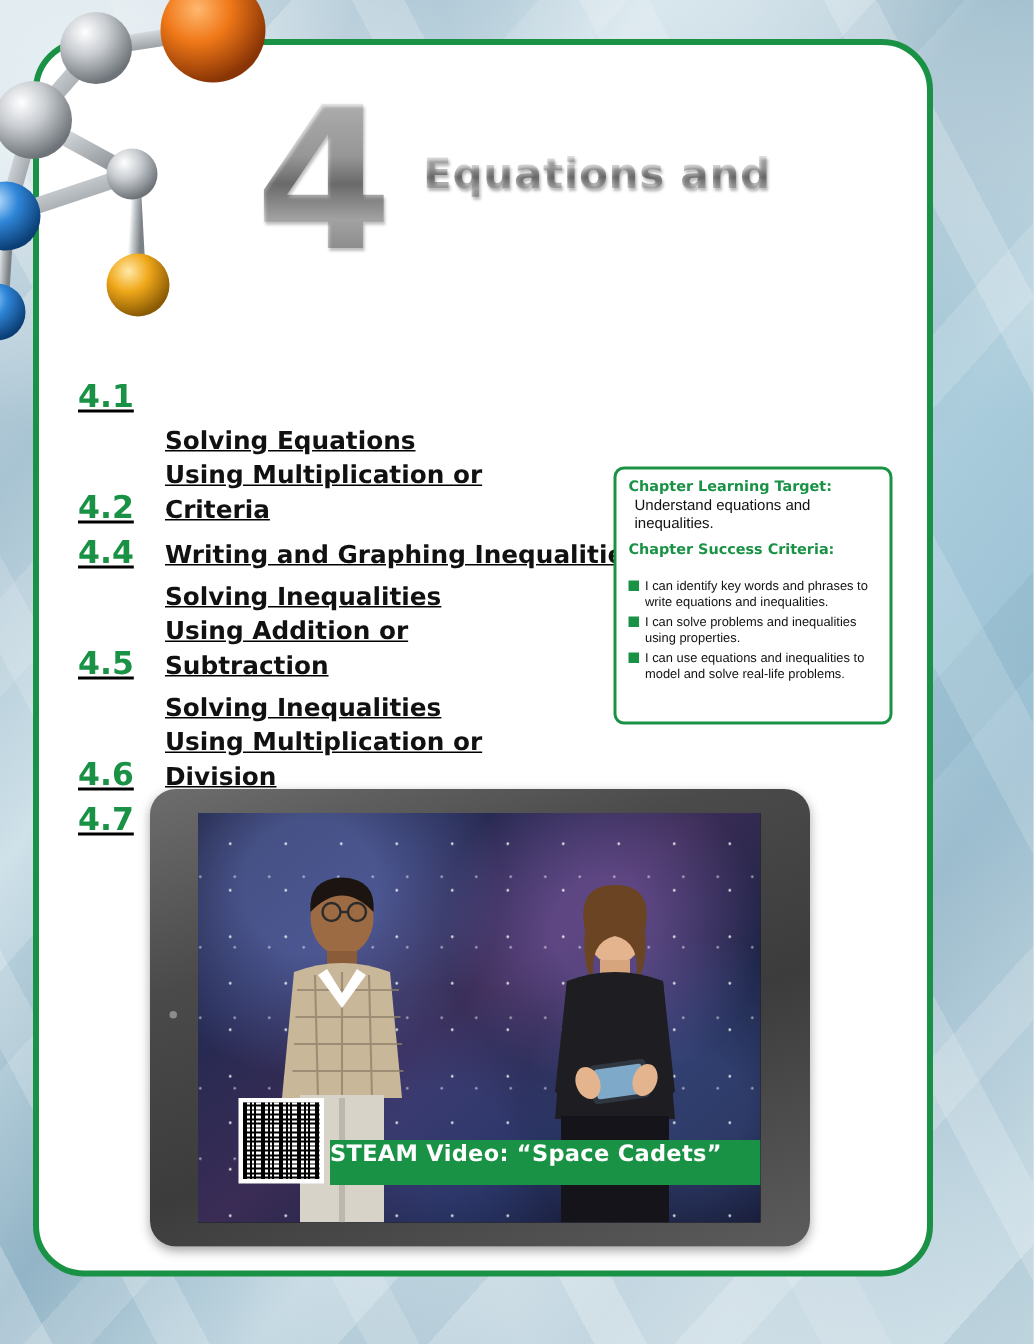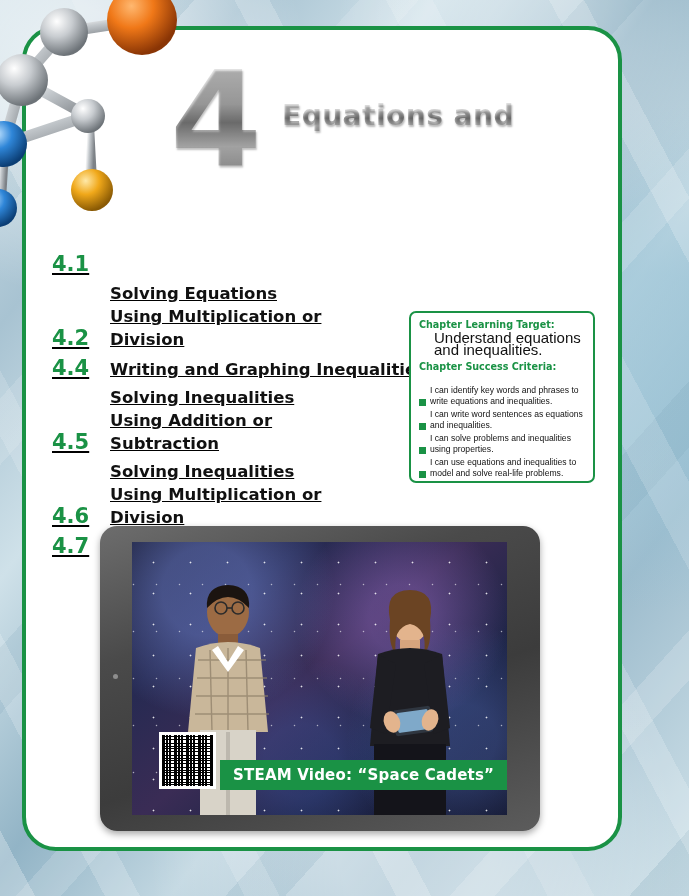--- a/index.html
+++ b/index.html
@@ -152,35 +152,35 @@
   }
   .target-heading {
     color: #1a9245;
     font-family: "DejaVu Sans", sans-serif;
     font-weight: bold;
     font-size: 9.6px;
     line-height: 12px;
   }
   .target-text {
     color: #111;
-    font-size: 15px;
+    font-size: 10px;
     line-height: 11.5px;
-    margin: 1px 0 6px 15px;
+    margin: 1px 0 6px 4px;
   }
   .criteria-heading {
     color: #1a9245;
     font-family: "DejaVu Sans", sans-serif;
     font-weight: bold;
     font-size: 9.6px;
     line-height: 12px;
     margin-bottom: 12px;
   }
   .criteria-item {
     display: flex;
-    align-items: flex-end;
+    align-items: flex-start;
     margin-bottom: 3px;
   }
   .criteria-bullet {
     flex: 0 0 7px;
     width: 7px;
     height: 7px;
     margin: 2px 4px 0 0;
     background: #1a9245;
   }
   .criteria-text {
@@ -276,22 +276,21 @@
     background-color: #fff;
   }
   .video-banner {
     position: absolute;
     left: 88px;
     right: 0;
     bottom: 25px;
     height: 30px;
     background: #1a9245;
     display: flex;
-    align-items: center;
-    padding-left: 13px;
+    align-items: flex-start;
     box-sizing: border-box;
   }
   .video-banner-text {
     color: #ffffff;
     font-family: "DejaVu Sans", sans-serif;
     font-weight: bold;
     font-size: 15px;
     letter-spacing: .2px;
   }
 </style>
@@ -354,21 +353,21 @@
       <div>Equations and</div>
     </div>
   </div>
 
   <div class="sections">
     <div class="section-row">
       <div class="section-num">4.1</div>
     </div>
     <div class="section-row">
       <div class="section-num">4.2</div>
-      <div class="section-label" style="max-width:215px">Solving Equations Using Multiplication or Division</div>
+      <div class="section-label" style="max-width:215px">Solving Equations Using Multiplication or Criteria</div>
     </div>
     <div class="section-row">
       <div class="section-num">4.4</div>
       <div class="section-label">Writing and Graphing Inequalities</div>
     </div>
     <div class="section-row">
       <div class="section-num">4.5</div>
       <div class="section-label" style="max-width:215px">Solving Inequalities Using Addition or Subtraction</div>
     </div>
     <div class="section-row">
@@ -382,24 +381,20 @@
   </div>
 
   <div class="target-box">
     <div class="target-heading">Chapter Learning Target:</div>
     <div class="target-text">Understand equations and inequalities.</div>
     <div class="criteria-heading">Chapter Success Criteria:</div>
 
     <div class="criteria-item">
       <span class="criteria-bullet"></span>
       <span class="criteria-text">I can identify key words and phrases to write equations and inequalities.</span>
-    </div>
-    <div class="criteria-item">
-      <span class="criteria-bullet"></span>
-      <span class="criteria-text">I can write word sentences as equations and inequalities.</span>
     </div>
     <div class="criteria-item">
       <span class="criteria-bullet"></span>
       <span class="criteria-text">I can solve problems and inequalities using properties.</span>
     </div>
     <div class="criteria-item">
       <span class="criteria-bullet"></span>
       <span class="criteria-text">I can use equations and inequalities to model and solve real-life problems.</span>
     </div>
   </div>

